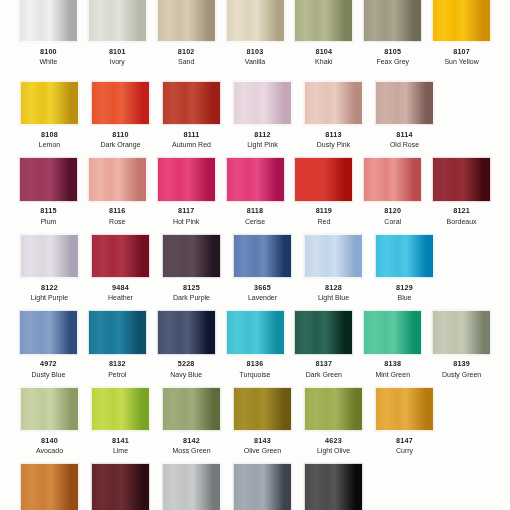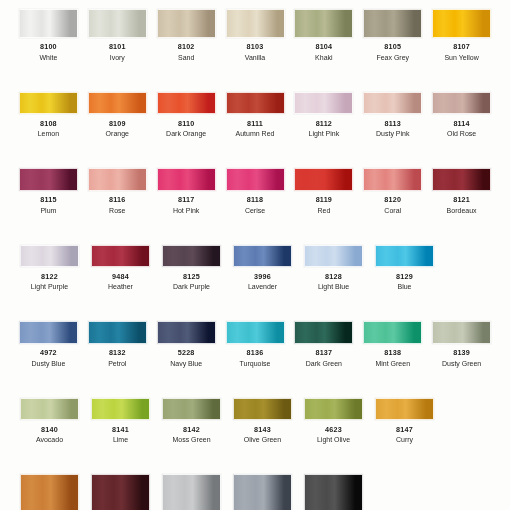--- a/index.html
+++ b/index.html
@@ -18,21 +18,21 @@
     position: relative;
     width: 510px;
     height: 510px;
     background: #fdfdfb;
   }
   .row {
     display: flex;
     width: 510px;
     height: 76.5px;
     box-sizing: border-box;
-    padding: 15px 14px;
+    padding: 4px 14px;
     justify-content: flex-start;
   }
   .cell {
     width: 71px;
     box-sizing: border-box;
     display: flex;
     flex-direction: column;
     align-items: center;
   }
   .swatch {
@@ -107,25 +107,20 @@
         <div class="name">Sun Yellow</div>
       </div>
     </div>
     <div class="row">
       <div class="cell">
         <div class="swatch" style="background: linear-gradient(to right, rgb(233, 195, 24) 0%, rgb(239, 210, 44) 18%, rgb(233, 195, 24) 38%, rgb(239, 210, 44) 52%, rgb(187, 143, 16) 88%, rgb(187, 143, 16) 100%);"></div>
         <div class="code">8108</div>
         <div class="name">Lemon</div>
       </div>
       <div class="cell">
-        <div class="swatch" style="background: linear-gradient(to right, rgb(232, 119, 42) 0%, rgb(239, 138, 59) 18%, rgb(232, 119, 42) 38%, rgb(239, 138, 59) 52%, rgb(207, 90, 24) 88%, rgb(207, 90, 24) 100%);"></div>
-        <div class="code">8109</div>
-        <div class="name">Orange</div>
-      </div>
-      <div class="cell">
         <div class="swatch" style="background: linear-gradient(to right, rgb(232, 82, 44) 0%, rgb(233, 96, 58) 18%, rgb(232, 82, 44) 38%, rgb(233, 96, 58) 52%, rgb(194, 31, 28) 88%, rgb(194, 31, 28) 100%);"></div>
         <div class="code">8110</div>
         <div class="name">Dark Orange</div>
       </div>
       <div class="cell">
         <div class="swatch" style="background: linear-gradient(to right, rgb(183, 59, 44) 0%, rgb(192, 74, 55) 18%, rgb(183, 59, 44) 38%, rgb(192, 74, 55) 52%, rgb(156, 31, 21) 88%, rgb(156, 31, 21) 100%);"></div>
         <div class="code">8111</div>
         <div class="name">Autumn Red</div>
       </div>
       <div class="cell">
@@ -192,21 +187,21 @@
         <div class="code">9484</div>
         <div class="name">Heather</div>
       </div>
       <div class="cell">
         <div class="swatch" style="background: linear-gradient(to right, rgb(86, 68, 80) 0%, rgb(94, 74, 87) 18%, rgb(86, 68, 80) 38%, rgb(94, 74, 87) 52%, rgb(36, 22, 32) 88%, rgb(36, 22, 32) 100%);"></div>
         <div class="code">8125</div>
         <div class="name">Dark Purple</div>
       </div>
       <div class="cell">
         <div class="swatch" style="background: linear-gradient(to right, rgb(93, 123, 178) 0%, rgb(109, 138, 190) 18%, rgb(93, 123, 178) 38%, rgb(109, 138, 190) 52%, rgb(29, 56, 102) 88%, rgb(29, 56, 102) 100%);"></div>
-        <div class="code">3996</div>
+        <div class="code">3665</div>
         <div class="name">Lavender</div>
       </div>
       <div class="cell">
         <div class="swatch" style="background: linear-gradient(to right, rgb(195, 213, 234) 0%, rgb(207, 222, 239) 18%, rgb(195, 213, 234) 38%, rgb(207, 222, 239) 52%, rgb(138, 170, 209) 88%, rgb(138, 170, 209) 100%);"></div>
         <div class="code">8128</div>
         <div class="name">Light Blue</div>
       </div>
       <div class="cell">
         <div class="swatch" style="background: linear-gradient(to right, rgb(63, 189, 224) 0%, rgb(79, 200, 231) 18%, rgb(63, 189, 224) 38%, rgb(79, 200, 231) 52%, rgb(0, 131, 180) 88%, rgb(0, 131, 180) 100%);"></div>
         <div class="code">8129</div>

